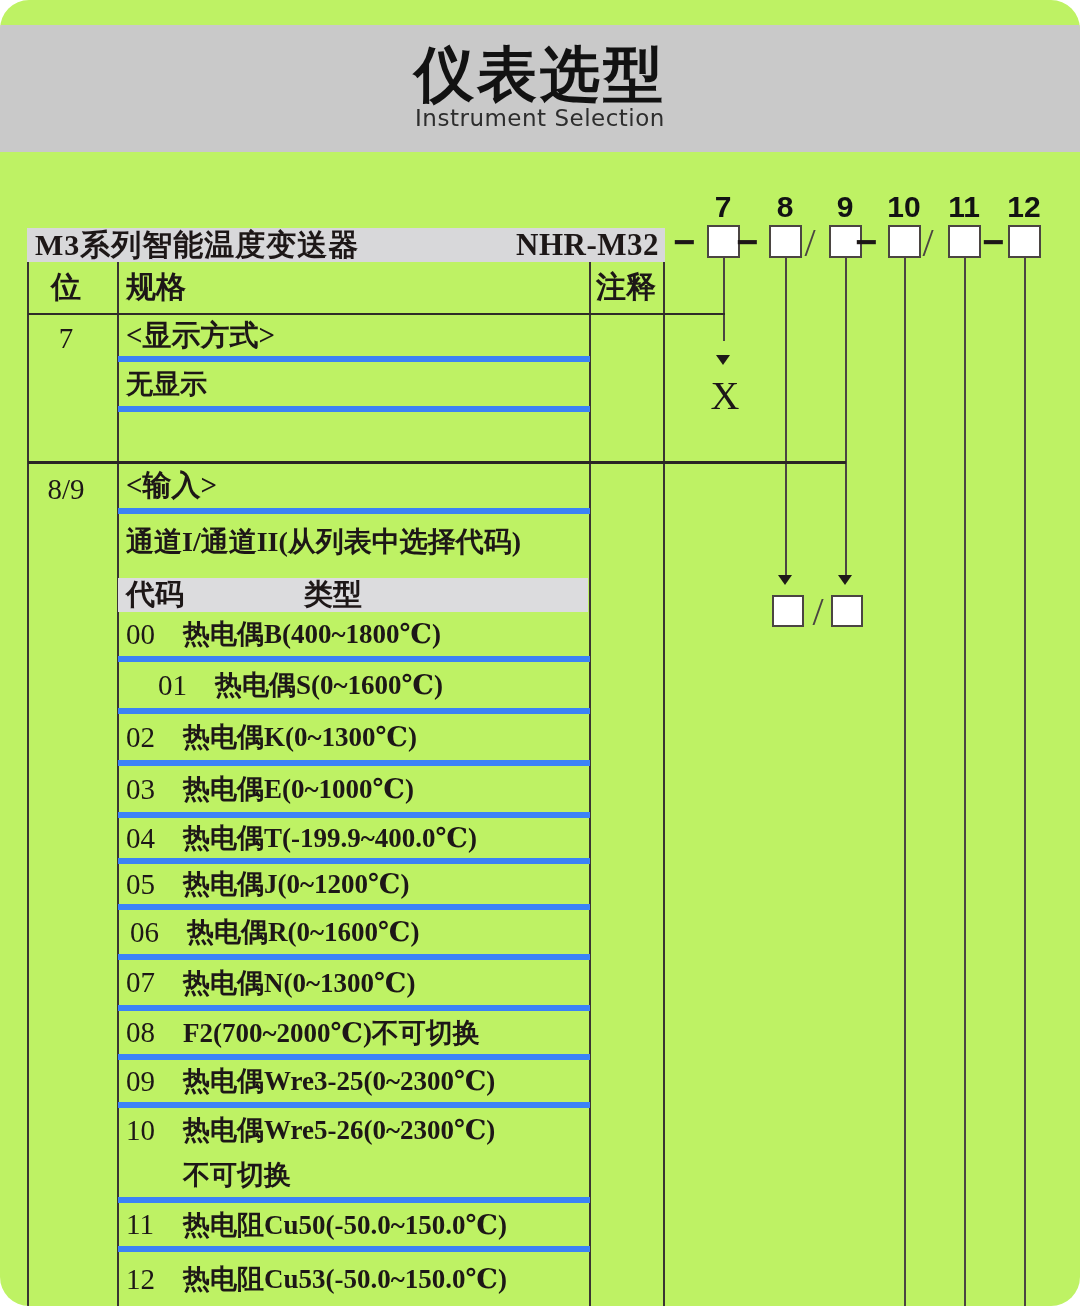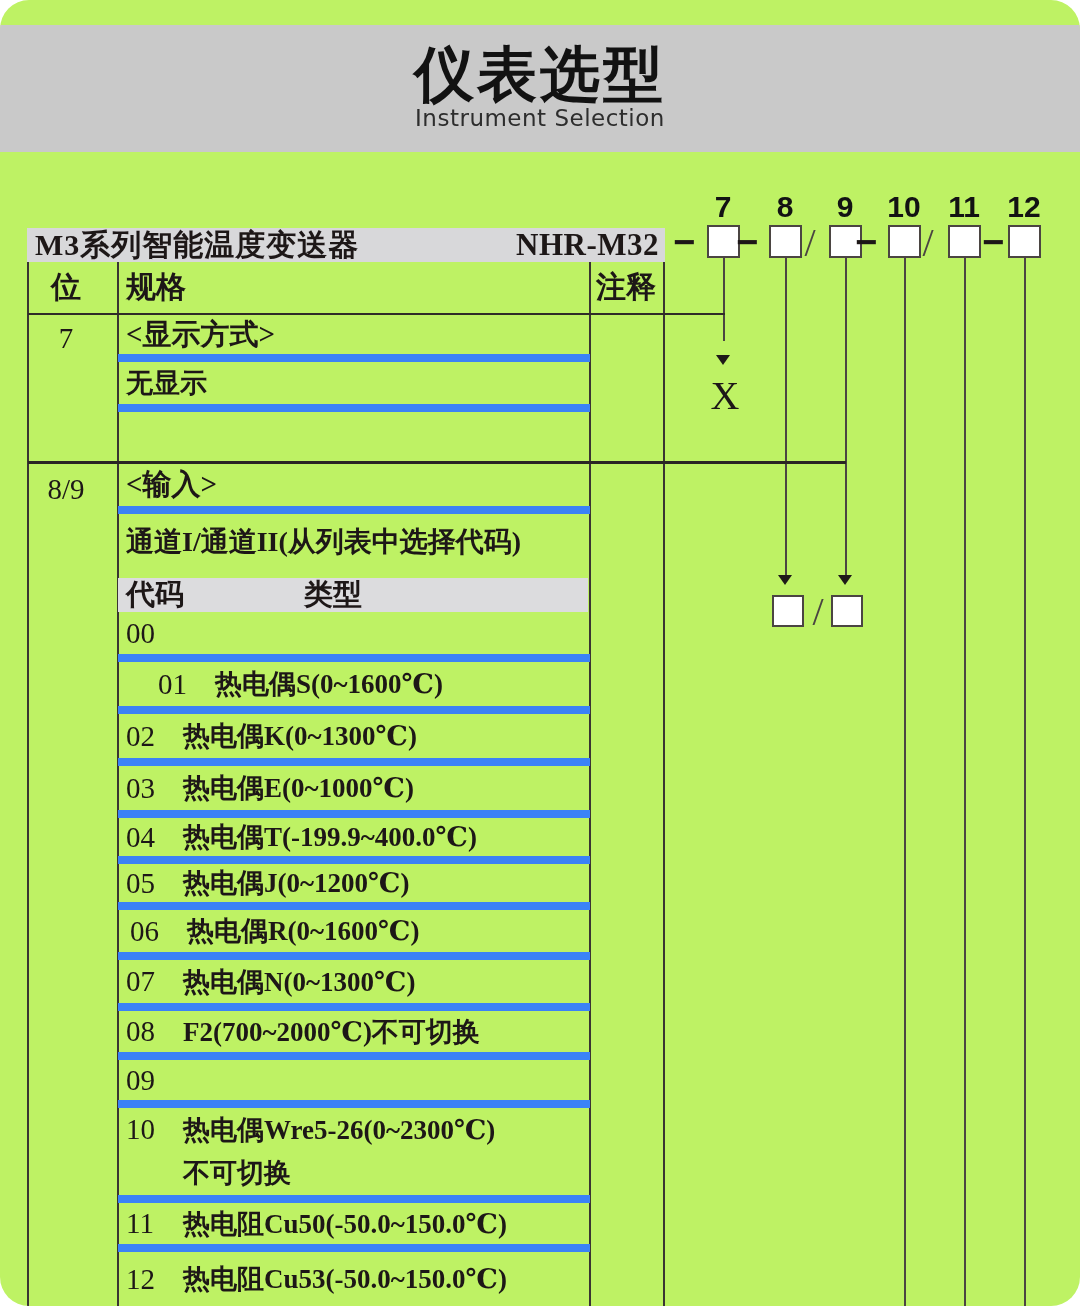--- a/index.html
+++ b/index.html
@@ -31,21 +31,21 @@
   .model-name{font-weight:700;font-size:31px;letter-spacing:0.5px;}
   
   .vline{position:absolute;top:262px;height:1044px;width:2px;background:#3a3532;}
   .hline{position:absolute;background:#5b5653;}
   
   .col-head{position:absolute;top:262px;height:51px;display:flex;align-items:center;
             font-weight:700;font-size:30px;}
   .pos-cell{position:absolute;left:28px;width:76px;display:flex;align-items:center;
             justify-content:center;font-weight:400;font-size:29px;}
   .spec-row{position:absolute;left:118px;width:472px;box-sizing:border-box;display:flex;
-            align-items:center;padding-left:8px;border-bottom:8px solid #3b82f6;}
+            align-items:center;padding-left:8px;border-bottom:6px solid #3b82f6;}
   .spec-row.no-border{border-bottom:none;}
   .spec-title{font-weight:700;font-size:29px;}
   .spec-text{font-weight:700;font-size:27px;}
   .gray-head{position:absolute;left:118px;top:578px;width:470px;height:34px;background:#dcdcde;
              display:flex;align-items:center;padding-left:8px;box-sizing:border-box;gap:36px;}
   .gray-head .code-h{width:142px;font-weight:700;font-size:29px;}
   .gray-head .type-h{font-weight:700;font-size:29px;}
   .item-code{width:57px;font-weight:400;font-size:29px;flex:none;}
   .item-label{font-weight:700;font-size:27px;white-space:nowrap;}
   .two-line{flex-direction:column;align-items:stretch;justify-content:center;padding-left:8px;}
@@ -140,20 +140,21 @@
     <span class="spec-title">&lt;输入&gt;</span>
   </div>
 
   <div class="gray-head">
     <span class="code-h">代码</span>
     <span class="type-h">类型</span>
   </div>
 
   <div class="spec-row" style="top:612px;height:50px;align-items:center;">
     <span class="item-code">00</span>
+    <span class="item-label">热电偶B(400~1800℃)</span>
   </div>
   <div class="spec-row" style="top:662px;height:52px;padding-left:40px;">
     <span class="item-code">01</span>
     <span class="item-label">热电偶S(0~1600℃)</span>
   </div>
   <div class="spec-row" style="top:714px;height:52px;">
     <span class="item-code">02</span>
     <span class="item-label">热电偶K(0~1300℃)</span>
   </div>
   <div class="spec-row" style="top:766px;height:52px;">
@@ -175,20 +176,21 @@
   <div class="spec-row" style="top:960px;height:51px;">
     <span class="item-code">07</span>
     <span class="item-label">热电偶N(0~1300℃)</span>
   </div>
   <div class="spec-row" style="top:1011px;height:49px;">
     <span class="item-code">08</span>
     <span class="item-label">F2(700~2000℃)不可切换</span>
   </div>
   <div class="spec-row" style="top:1060px;height:48px;">
     <span class="item-code">09</span>
+    <span class="item-label">热电偶Wre3-25(0~2300℃)</span>
   </div>
   <div class="spec-row two-line" style="top:1108px;height:95px;">
     <div class="line">
       <span class="item-code">10</span>
       <span class="item-label">热电偶Wre5-26(0~2300℃)</span>
     </div>
     <div class="line cont">
       <span class="item-label">不可切换</span>
     </div>
   </div>

